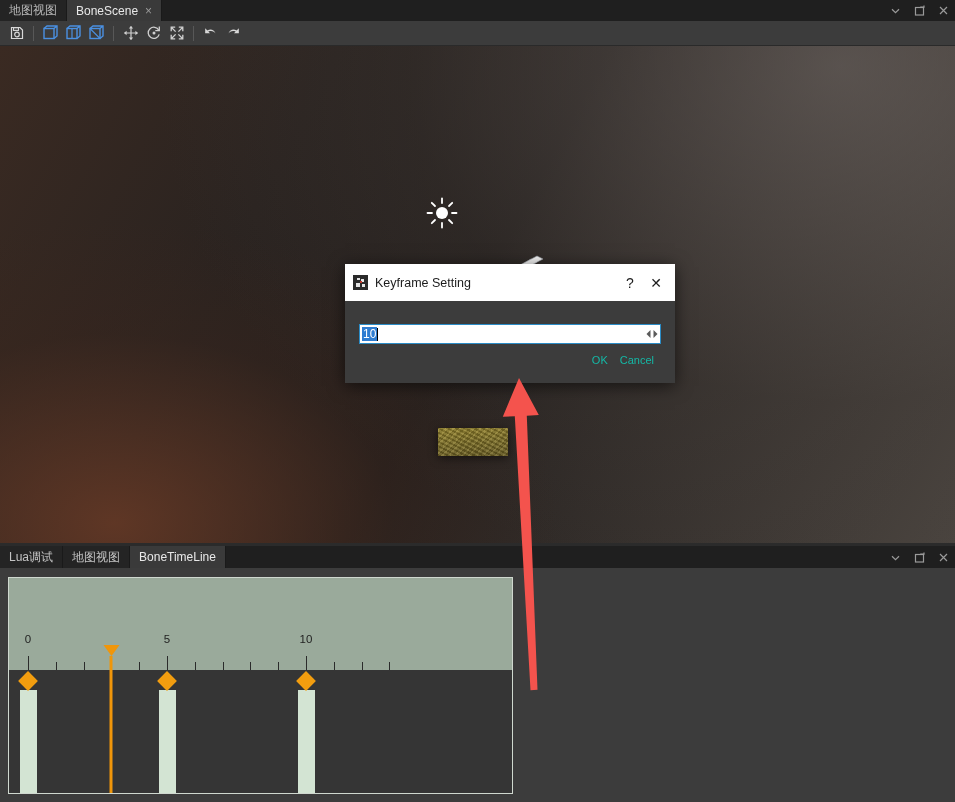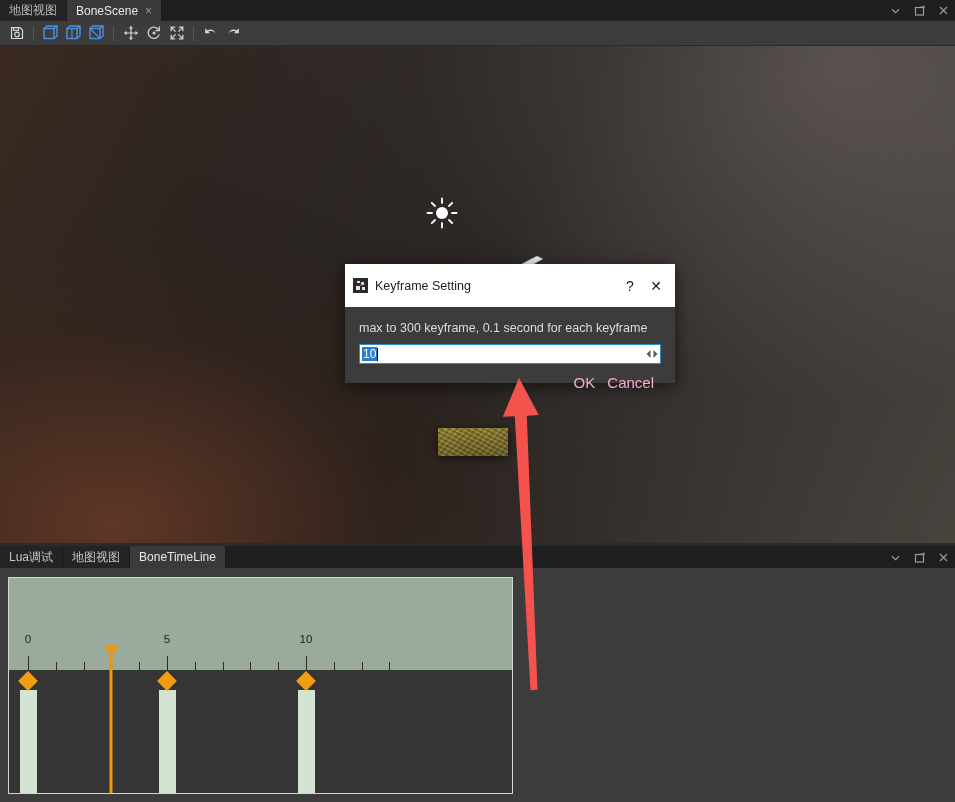--- a/index.html
+++ b/index.html
@@ -64,21 +64,21 @@
       linear-gradient(175deg, #9c8a2f 0%, #85762a 48%, #6e6124 100%);
     box-shadow: 0 2px 10px rgba(0,0,0,0.55);
   }
 
   
   .dialog {
     position: absolute; left: 345px; top: 264px; width: 330px; height: 119px;
     background: #3c3c3c; box-shadow: 0 3px 16px rgba(0,0,0,0.6);
   }
   .dlg-title {
-    height: 43px; background: #ffffff; display: flex; align-items: center;
+    height: 37px; background: #ffffff; display: flex; align-items: center;
     padding: 0 6px 0 8px;
   }
   .dlg-icon { width: 15px; height: 15px; margin-right: 7px; flex: 0 0 auto; }
   .dlg-title-text { font-size: 12.5px; color: #1c1c1c; flex: 1 1 auto; }
   .dlg-help, .dlg-close {
     width: 26px; height: 26px; display: flex; align-items: center; justify-content: center;
     font-size: 14px; color: #1c1c1c;
   }
   .dlg-body { padding: 14px 14px 0 14px; }
   .dlg-msg { font-size: 12.5px; color: #dcdcdc; white-space: nowrap; }
@@ -90,21 +90,21 @@
     flex: 1 1 auto; display: flex; align-items: center; padding-left: 2px;
     font-size: 12px; color: #000;
   }
   .spinval .sel { background: #2f7dd1; color: #ffffff; padding: 0 1px; }
   .spinval .caret { width: 1px; height: 13px; background: #000; margin-left: 0px; }
   .spinbtns { width: 16px; display: flex; align-items: center; justify-content: center; }
   .dlg-actions {
     margin-top: 8px; display: flex; justify-content: flex-end; align-items: center; gap: 2px;
     padding-right: 2px;
   }
-  .dlg-btn { font-size: 15px; color: #f9a8d4; padding: 2px 5px; background: transparent; border: none; }
+  .dlg-btn { font-size: 11px; color: #14b8a6; padding: 2px 5px; background: transparent; border: none; }
 
   
   .dock-tabs {
     position: absolute; left: 0; top: 546px; width: 955px; height: 22px;
     background: #1f1f1f; display: flex; align-items: stretch;
   }
   .dock-tab {
     display: flex; align-items: center; padding: 0 9px; font-size: 12px;
     color: #c4c4c4; background: #242424; border-right: 1px solid #1a1a1a; white-space: nowrap;
   }
@@ -287,21 +287,20 @@
             <rect x="0" y="0" width="15" height="15" fill="#2a2a2a"></rect>
             <path d="M4 3 h3 v2 h-3 z M8 4 h3 v3 h-3 z M3 8 h4 v4 h-4 z M9 9 h3 v3 h-3 z" fill="#e4e4e4"></path>
             <path d="M7 6 h2 v2 h-2 z" fill="#c0392b"></path>
           </svg>
         </span>
         <span class="dlg-title-text">Keyframe Setting</span>
         <span class="dlg-help">?</span>
         <span class="dlg-close">✕</span>
       </div>
       <div class="dlg-body">
-        <div class="dlg-msg">max to 300 keyframe, 0.1 second for each keyframe</div>
         <div class="spinrow">
           <div class="spinval">
             <span class="sel" title="10">10</span>
             <span class="caret"></span>
           </div>
           <div class="spinbtns">
             <svg width="14" height="10" viewBox="0 0 14 10">
               <path d="M5.5 1 L1.5 5 L5.5 9 Z" fill="#5a5a5a"></path>
               <path d="M8.5 1 L12.5 5 L8.5 9 Z" fill="#5a5a5a"></path>
             </svg>

